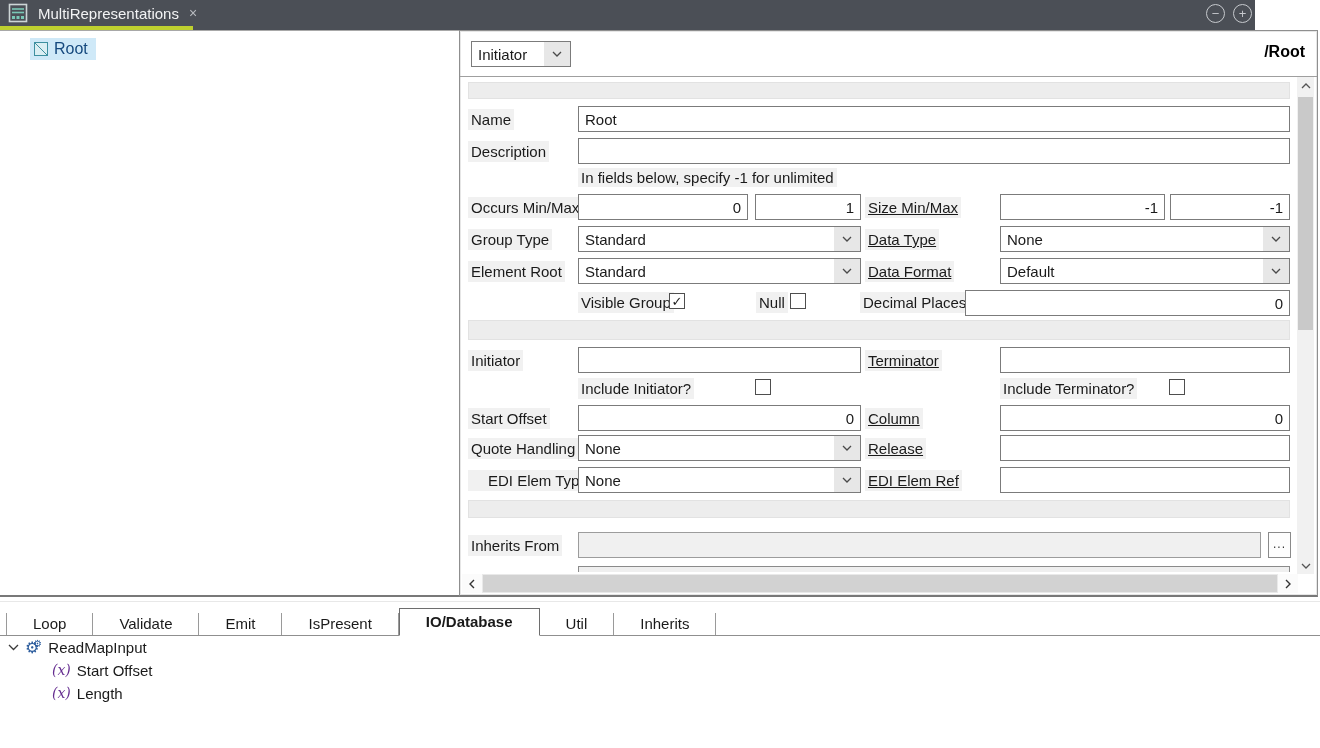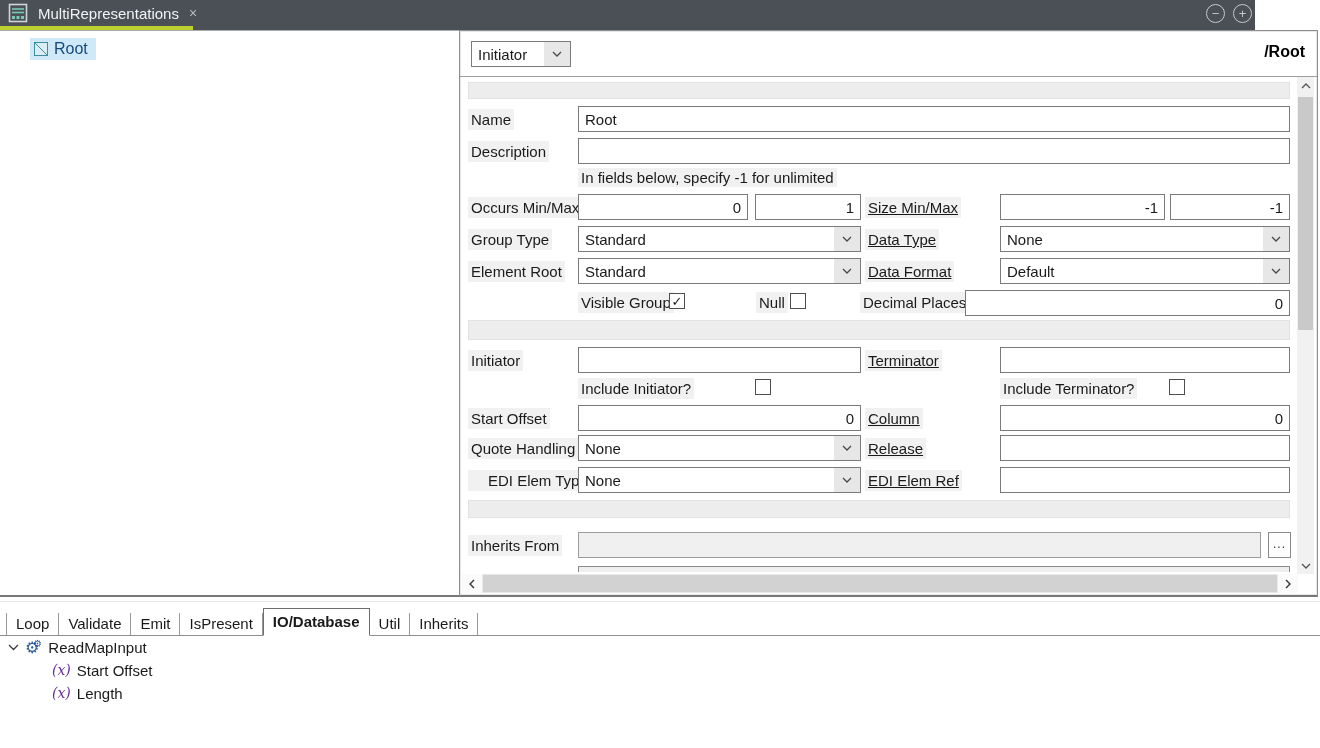--- a/index.html
+++ b/index.html
@@ -63,21 +63,21 @@
   .vscroll .thumb{position:absolute;left:1px;width:15px;top:20px;height:233px;background:#c9c9c9;}
   .hscroll{position:absolute;left:2px;top:497px;width:836px;height:19px;background:#e9e9e9;}
   .hscroll .sb-btn{position:absolute;top:0;width:20px;height:19px;background:#fbfbfb;display:flex;align-items:center;justify-content:center;}
   .hscroll .left{left:0;} .hscroll .right{right:0;}
   .hscroll .thumb{position:absolute;left:21px;right:21px;top:1px;height:17px;background:#d2d2d2;}
 
   
   .splitline{position:absolute;left:0;top:601px;width:1320px;height:1px;background:#e8e8e8;}
   .tabstrip{position:absolute;left:0;top:610px;width:1320px;height:26px;border-bottom:1px solid #8f8f8f;
             display:flex;align-items:flex-end;padding-left:6px;box-sizing:border-box;}
-  .tab{height:22px;line-height:22px;padding:0 9px;border-right:1px solid #9a9a9a;white-space:nowrap;text-align:center;}
+  .tab{height:22px;line-height:22px;padding:0 26px;border-right:1px solid #9a9a9a;white-space:nowrap;text-align:center;}
   .tab:first-child{border-left:1px solid #9a9a9a;}
   .tab.active{height:26px;line-height:25px;font-weight:bold;background:#fff;border:1px solid #6e6e6e;
               border-bottom:1px solid #fff;margin-bottom:-1px;z-index:2;}
 
   
   .btree-row{position:absolute;display:flex;align-items:center;gap:6px;height:20px;}
   .expander{display:flex;align-items:center;}
   .gear-icon{color:#2e5e9e;white-space:nowrap;}
   .gear-icon .g1{font-size:16px;} .gear-icon .g2{font-size:10px;margin-left:-6px;vertical-align:6px;}
   .param-icon{color:#652d90;font-style:italic;font-family:"DejaVu Serif",serif;font-size:14px;}

